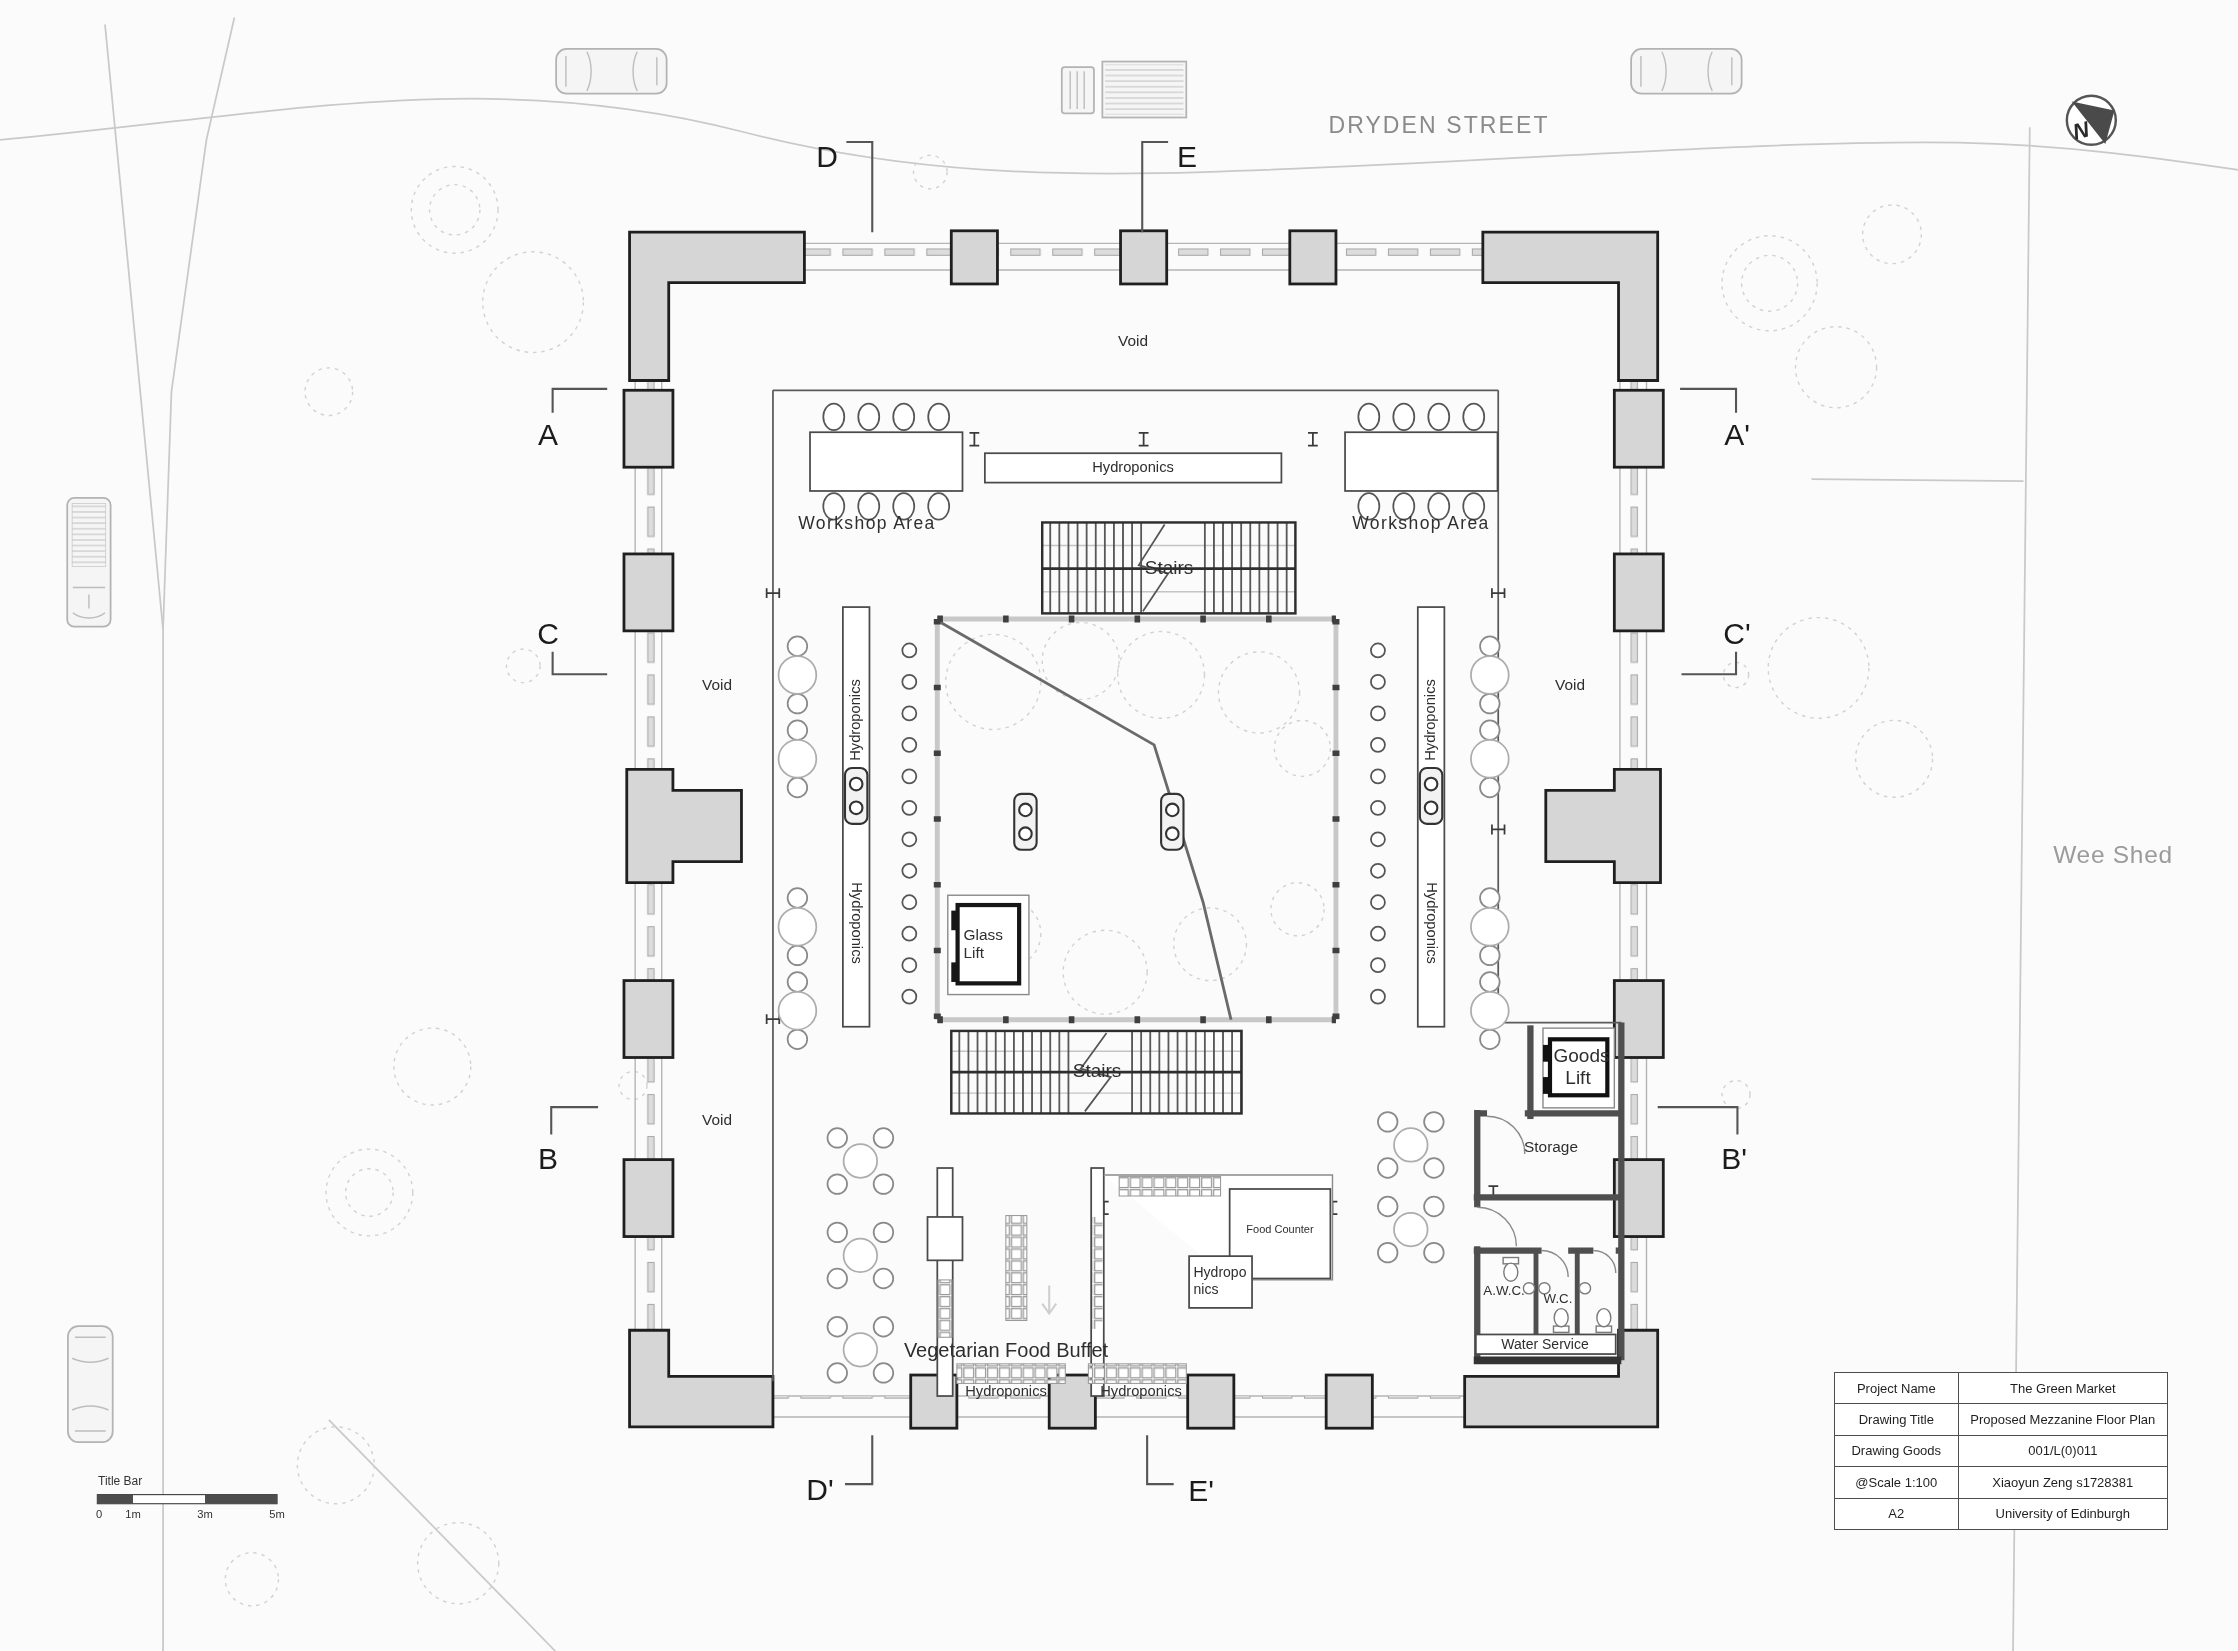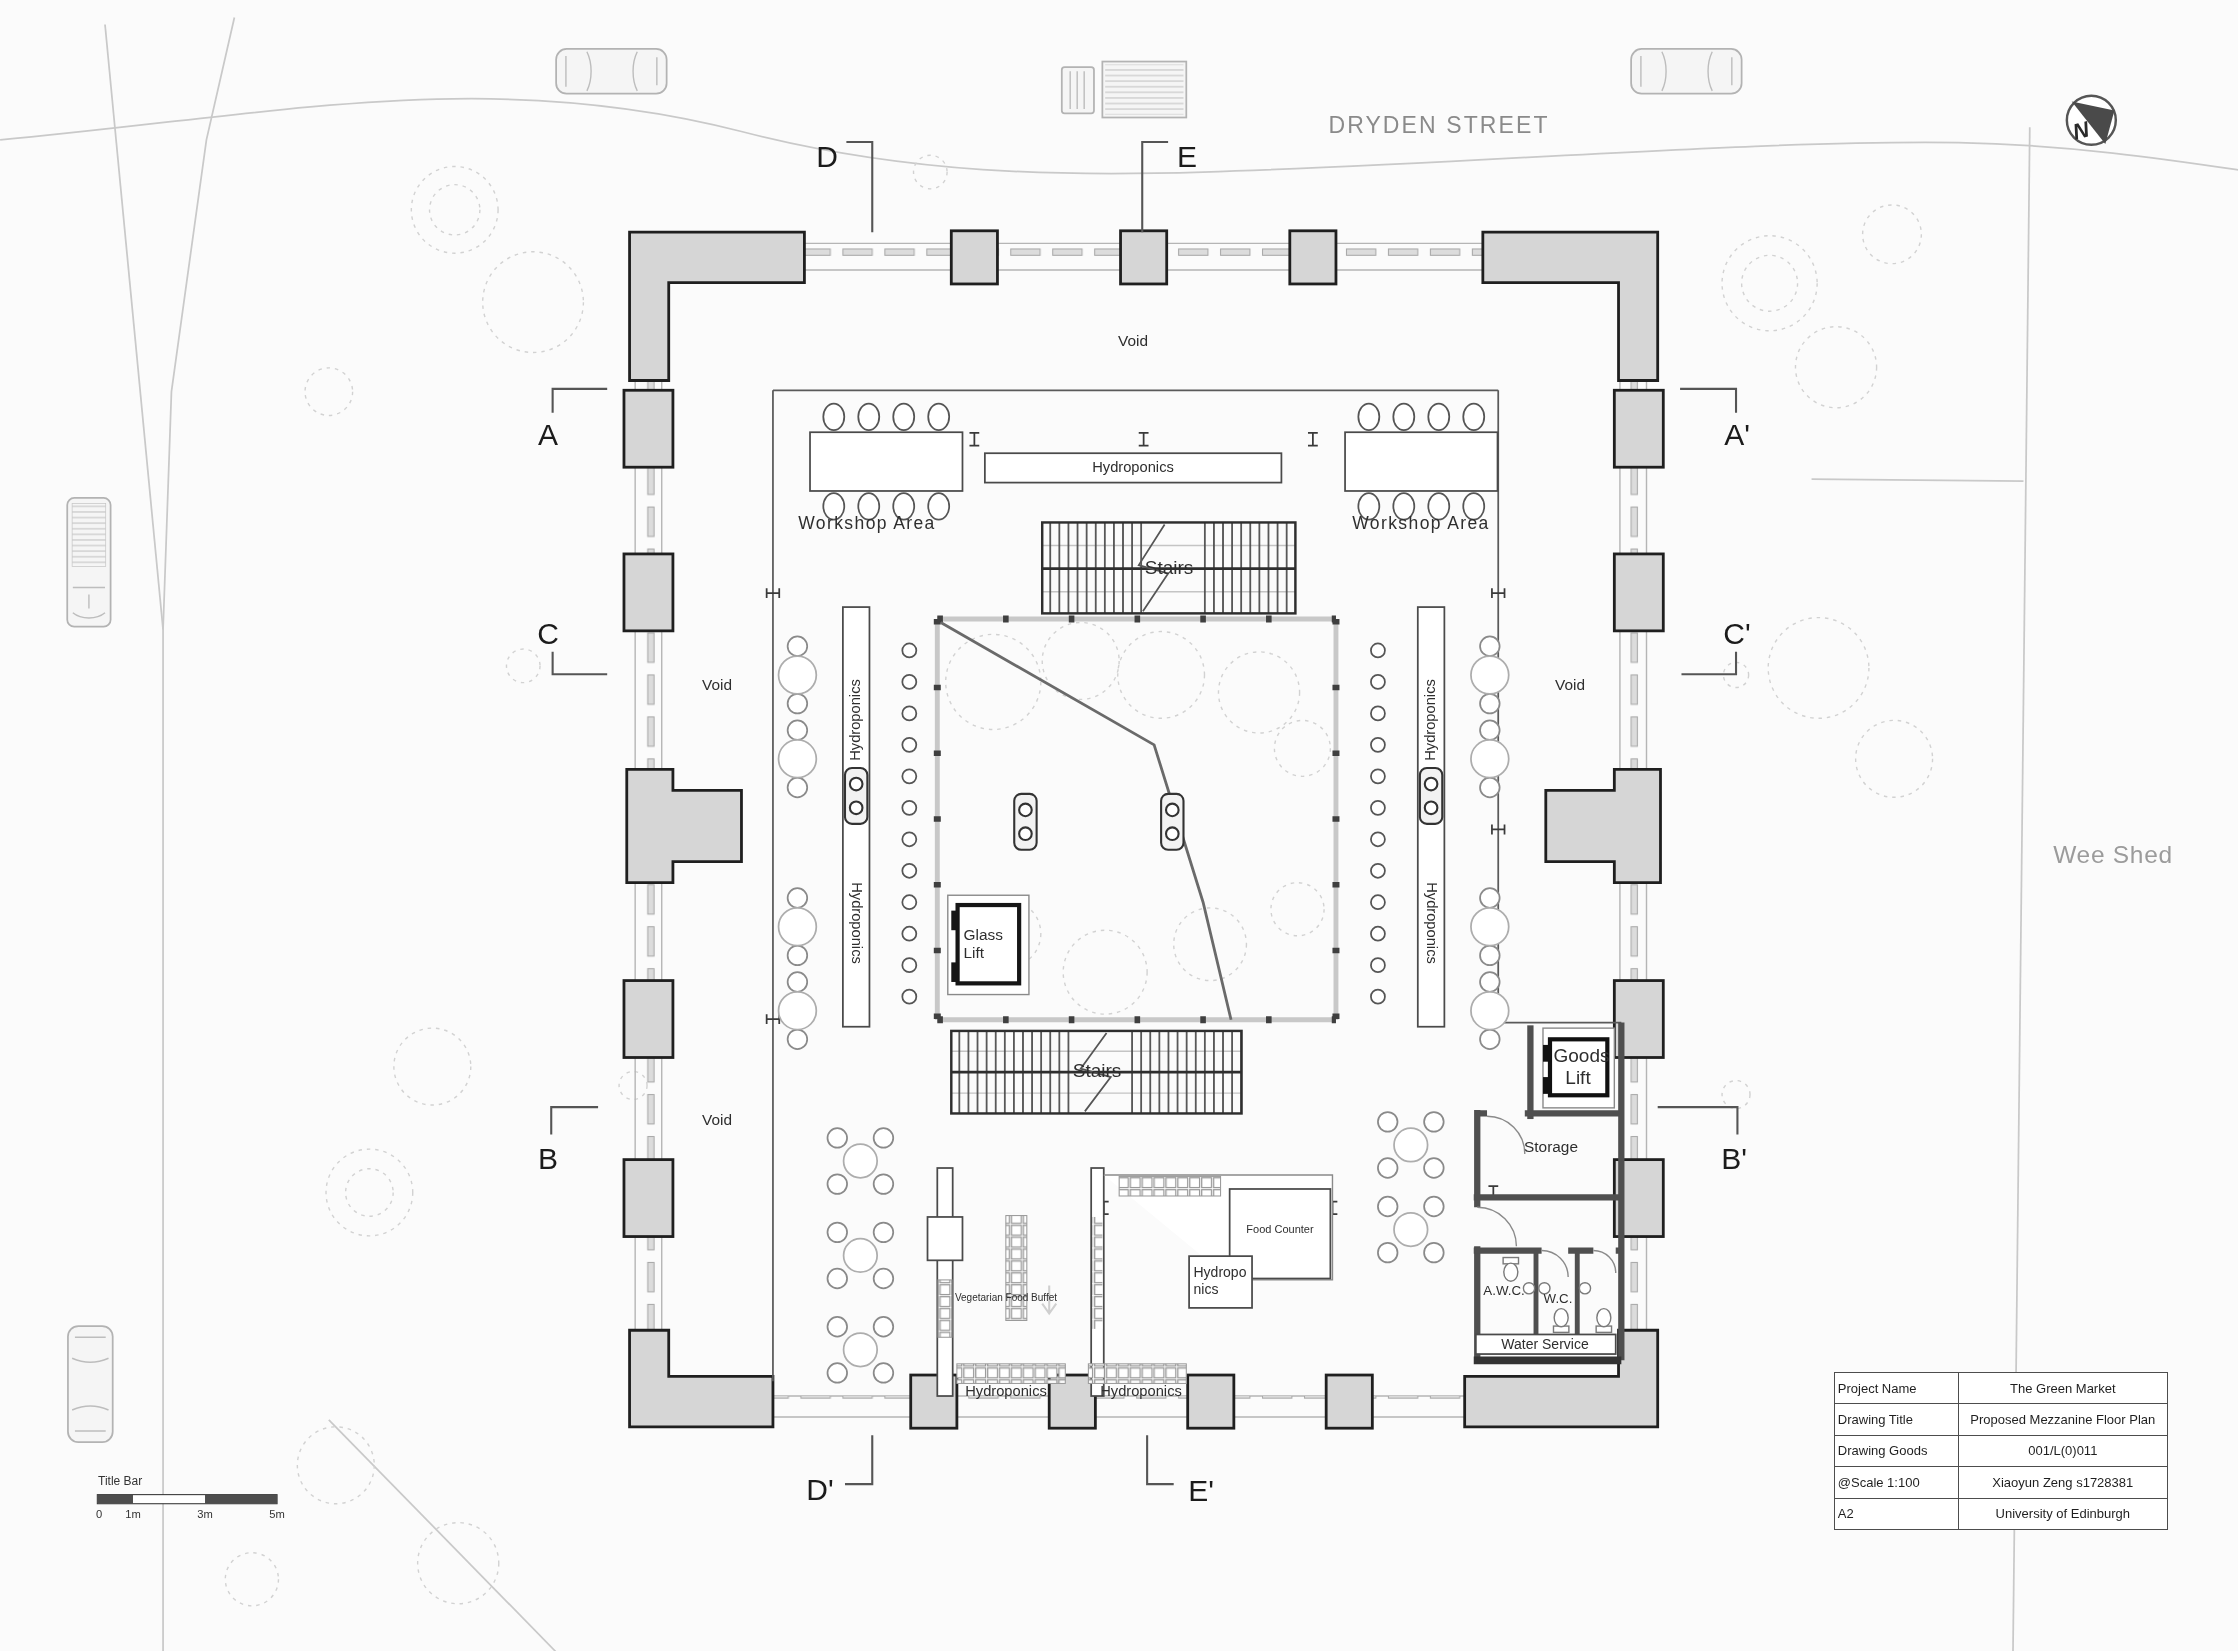--- a/index.html
+++ b/index.html
@@ -44,21 +44,21 @@
   .north-n{font-style:italic;font-weight:bold;font-size:22px;color:#2a2a2a;
            transform:translate(-50%,-50%) rotate(-14deg)}
   .maintitle{font-size:32px;color:#161616;letter-spacing:0.7px}
   .sblabel{position:absolute;font-size:12px;color:#333}
   .tickl{position:absolute;transform:translate(-50%,0);font-size:11.2px;color:#333}
   
   .tblock{position:absolute;left:1834px;top:1372px;width:334px;background:#fff;
           border:1.4px solid #4d4d4d;font-size:13px;color:#1f1f1f;box-sizing:border-box}
   .tbrow{display:flex;border-top:1.4px solid #4d4d4d;align-items:stretch}
   .tbrow:first-child{border-top:none}
-  .tbl{width:117px;border-right:1.4px solid #4d4d4d;padding:7.7px 2.8px;text-align:left}
+  .tbl{width:117px;border-right:1.4px solid #4d4d4d;padding:7.7px 2.8px;text-align:center}
   .tbv{flex:1;padding:7.7px 2.8px;text-align:center}
 </style>
 </head>
 <body>
 
 <div class="canvas">
 
 <svg class="drawing" width="2239" height="1652" viewBox="0 0 3201 2362">
   <defs>
     <pattern id="treads" width="13" height="13" patternUnits="userSpaceOnUse">
@@ -443,21 +443,21 @@
 <div class="lbl vert" style="left:1431px;top:720px">Hydroponics</div>
 <div class="lbl vert2" style="left:1431px;top:923px">Hydroponics</div>
 <div class="lbl wrap" style="left:988px;top:944px;width:49px;font-size:15.4px;text-align:left">Glass Lift</div>
 <div class="lbl wrap" style="left:1578px;top:1067px;width:49px;font-size:19px;text-align:center">Goods Lift</div>
 <div class="lbl room" style="left:1551px;top:1147px">Storage</div>
 <div class="lbl small" style="left:1504px;top:1291px">A.W.C.</div>
 <div class="lbl small" style="left:1558px;top:1299px">W.C.</div>
 <div class="lbl" style="left:1545px;top:1344px;font-size:14px">Water Service</div>
 <div class="lbl wrap" style="left:1280px;top:1229px;width:70px;font-size:11px">Food Counter</div>
 <div class="lbl brk" style="left:1220px;top:1281px;width:53px;font-size:14px;text-align:left">Hydroponics</div>
-<div class="lbl" style="left:1006px;top:1298px;font-size:10px">Vegetarian Food Buffet</div>
+<div class="lbl" style="left:1006px;top:1351px;font-size:20px">Vegetarian Food Buffet</div>
 <div class="lbl" style="left:1006px;top:1392px;font-size:14.7px">Hydroponics</div>
 <div class="lbl" style="left:1141px;top:1392px;font-size:14.7px">Hydroponics</div>
 
 <div class="sblabel" style="left:98px;top:1474px">Title Bar</div>
 <div class="tickl" style="left:99px;top:1508px">0</div>
 <div class="tickl" style="left:133px;top:1508px">1m</div>
 <div class="tickl" style="left:205px;top:1508px">3m</div>
 <div class="tickl" style="left:277px;top:1508px">5m</div>
 
 <div class="tblock">

